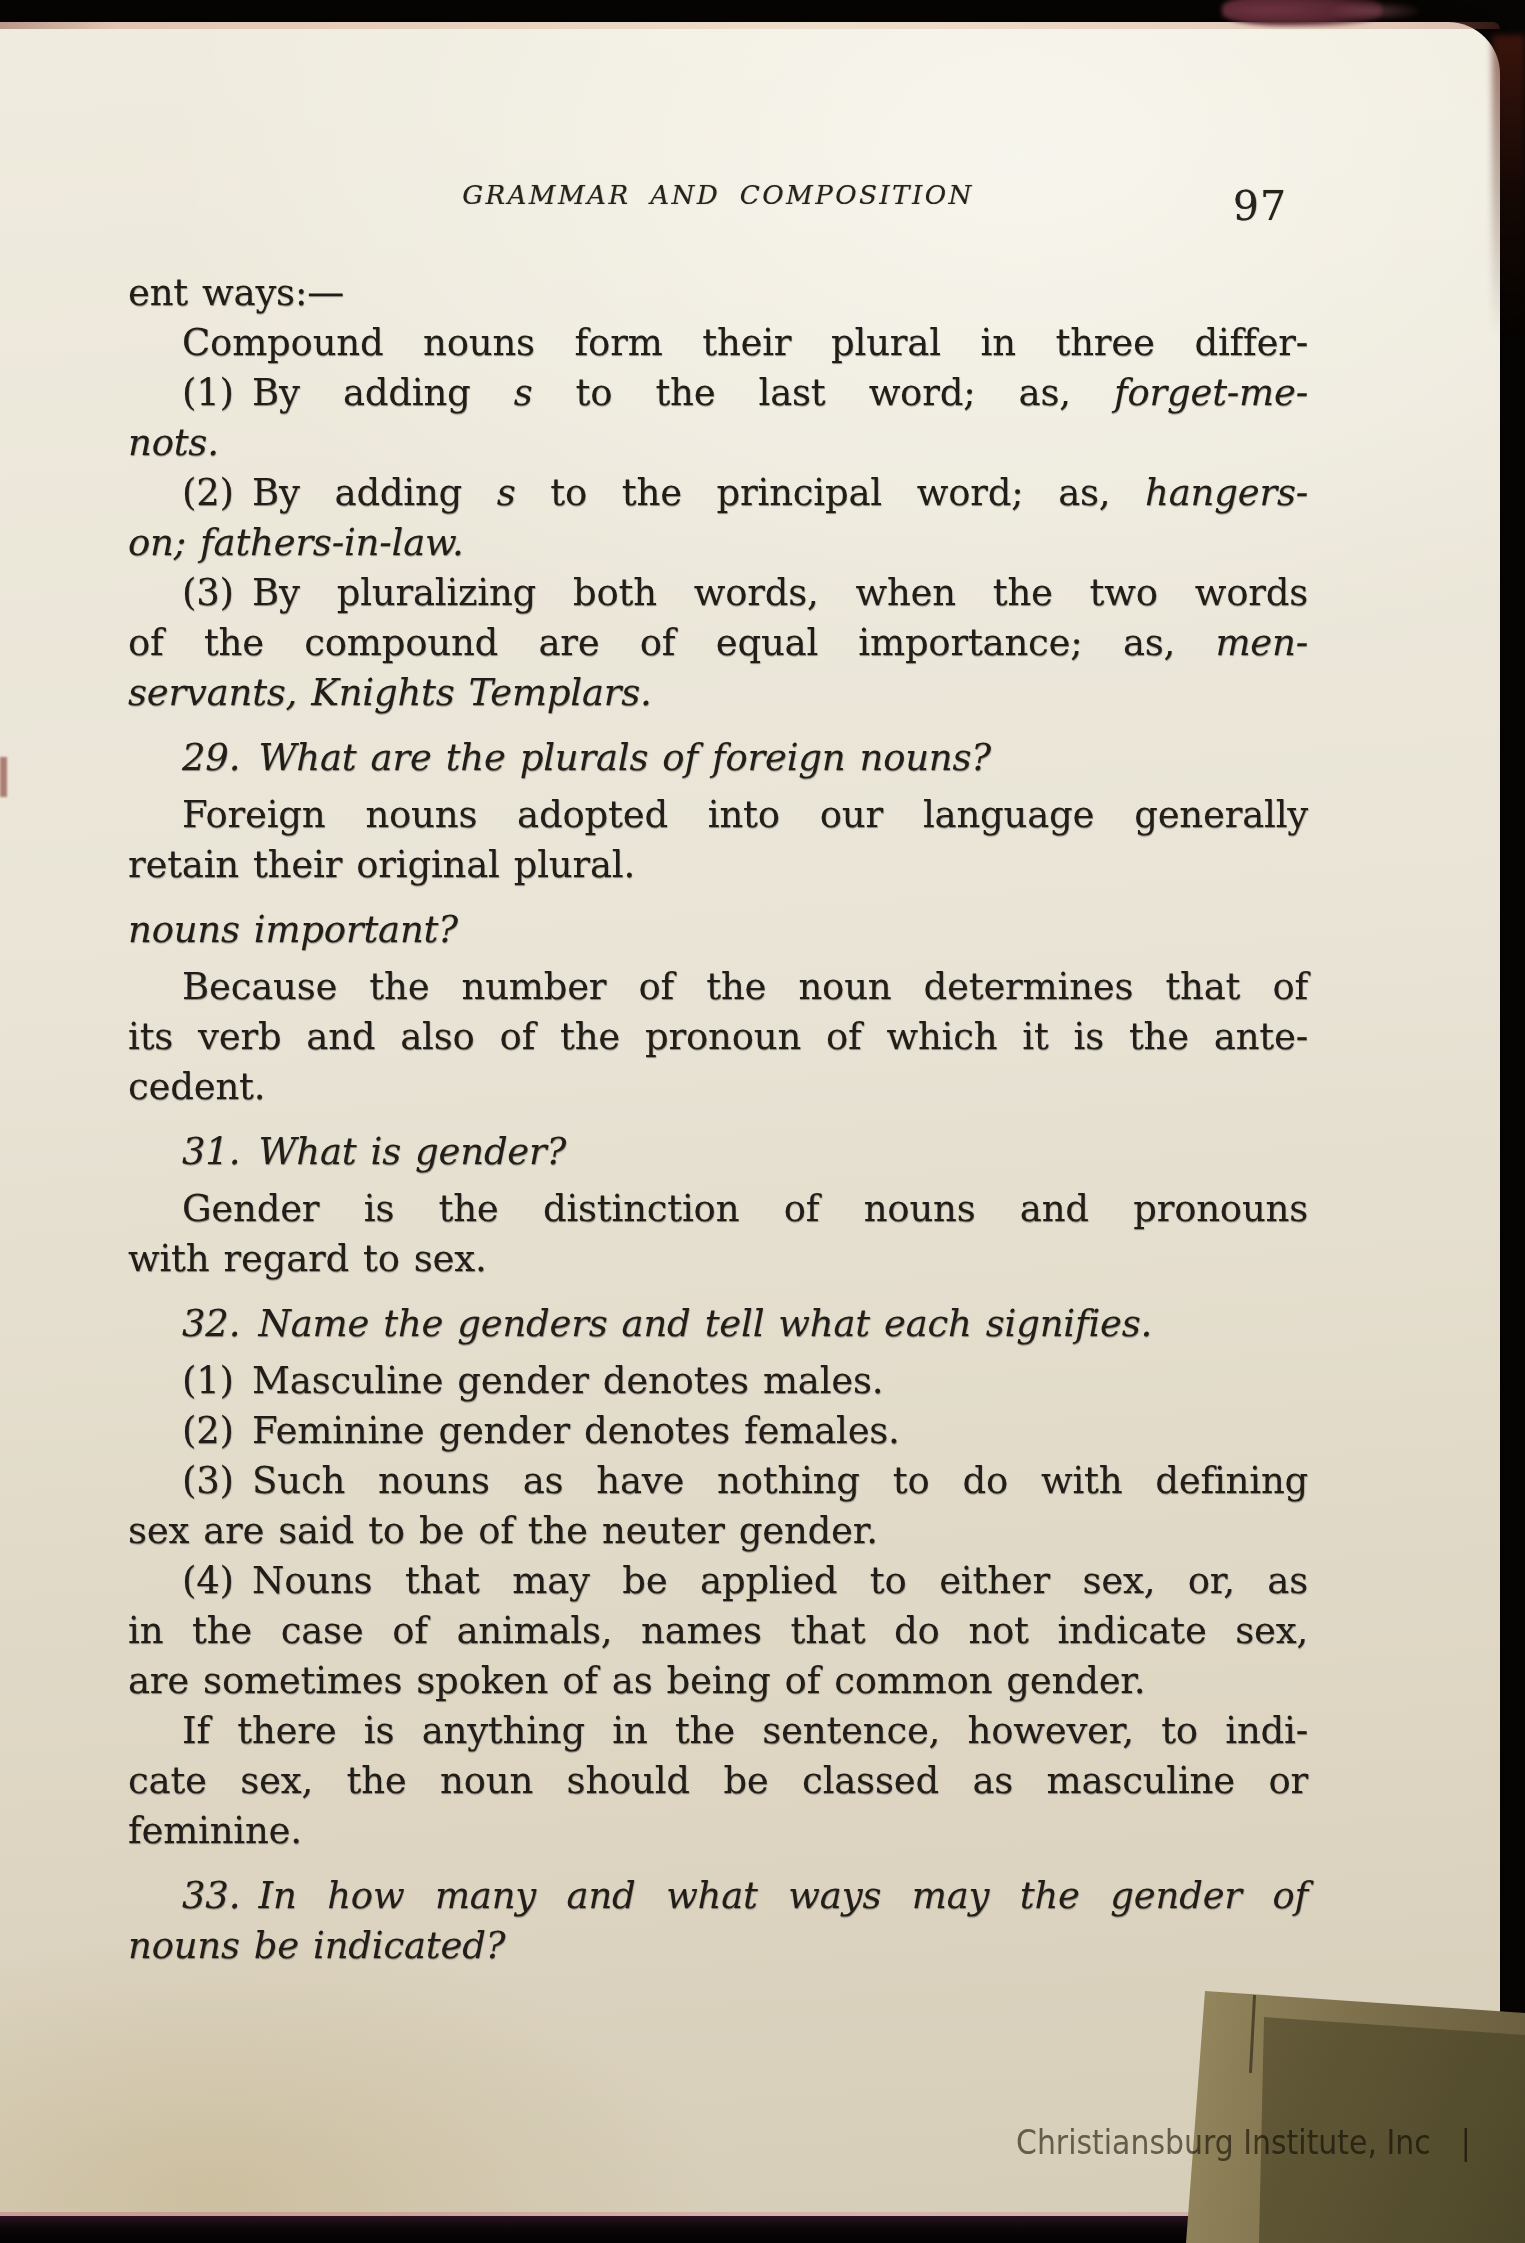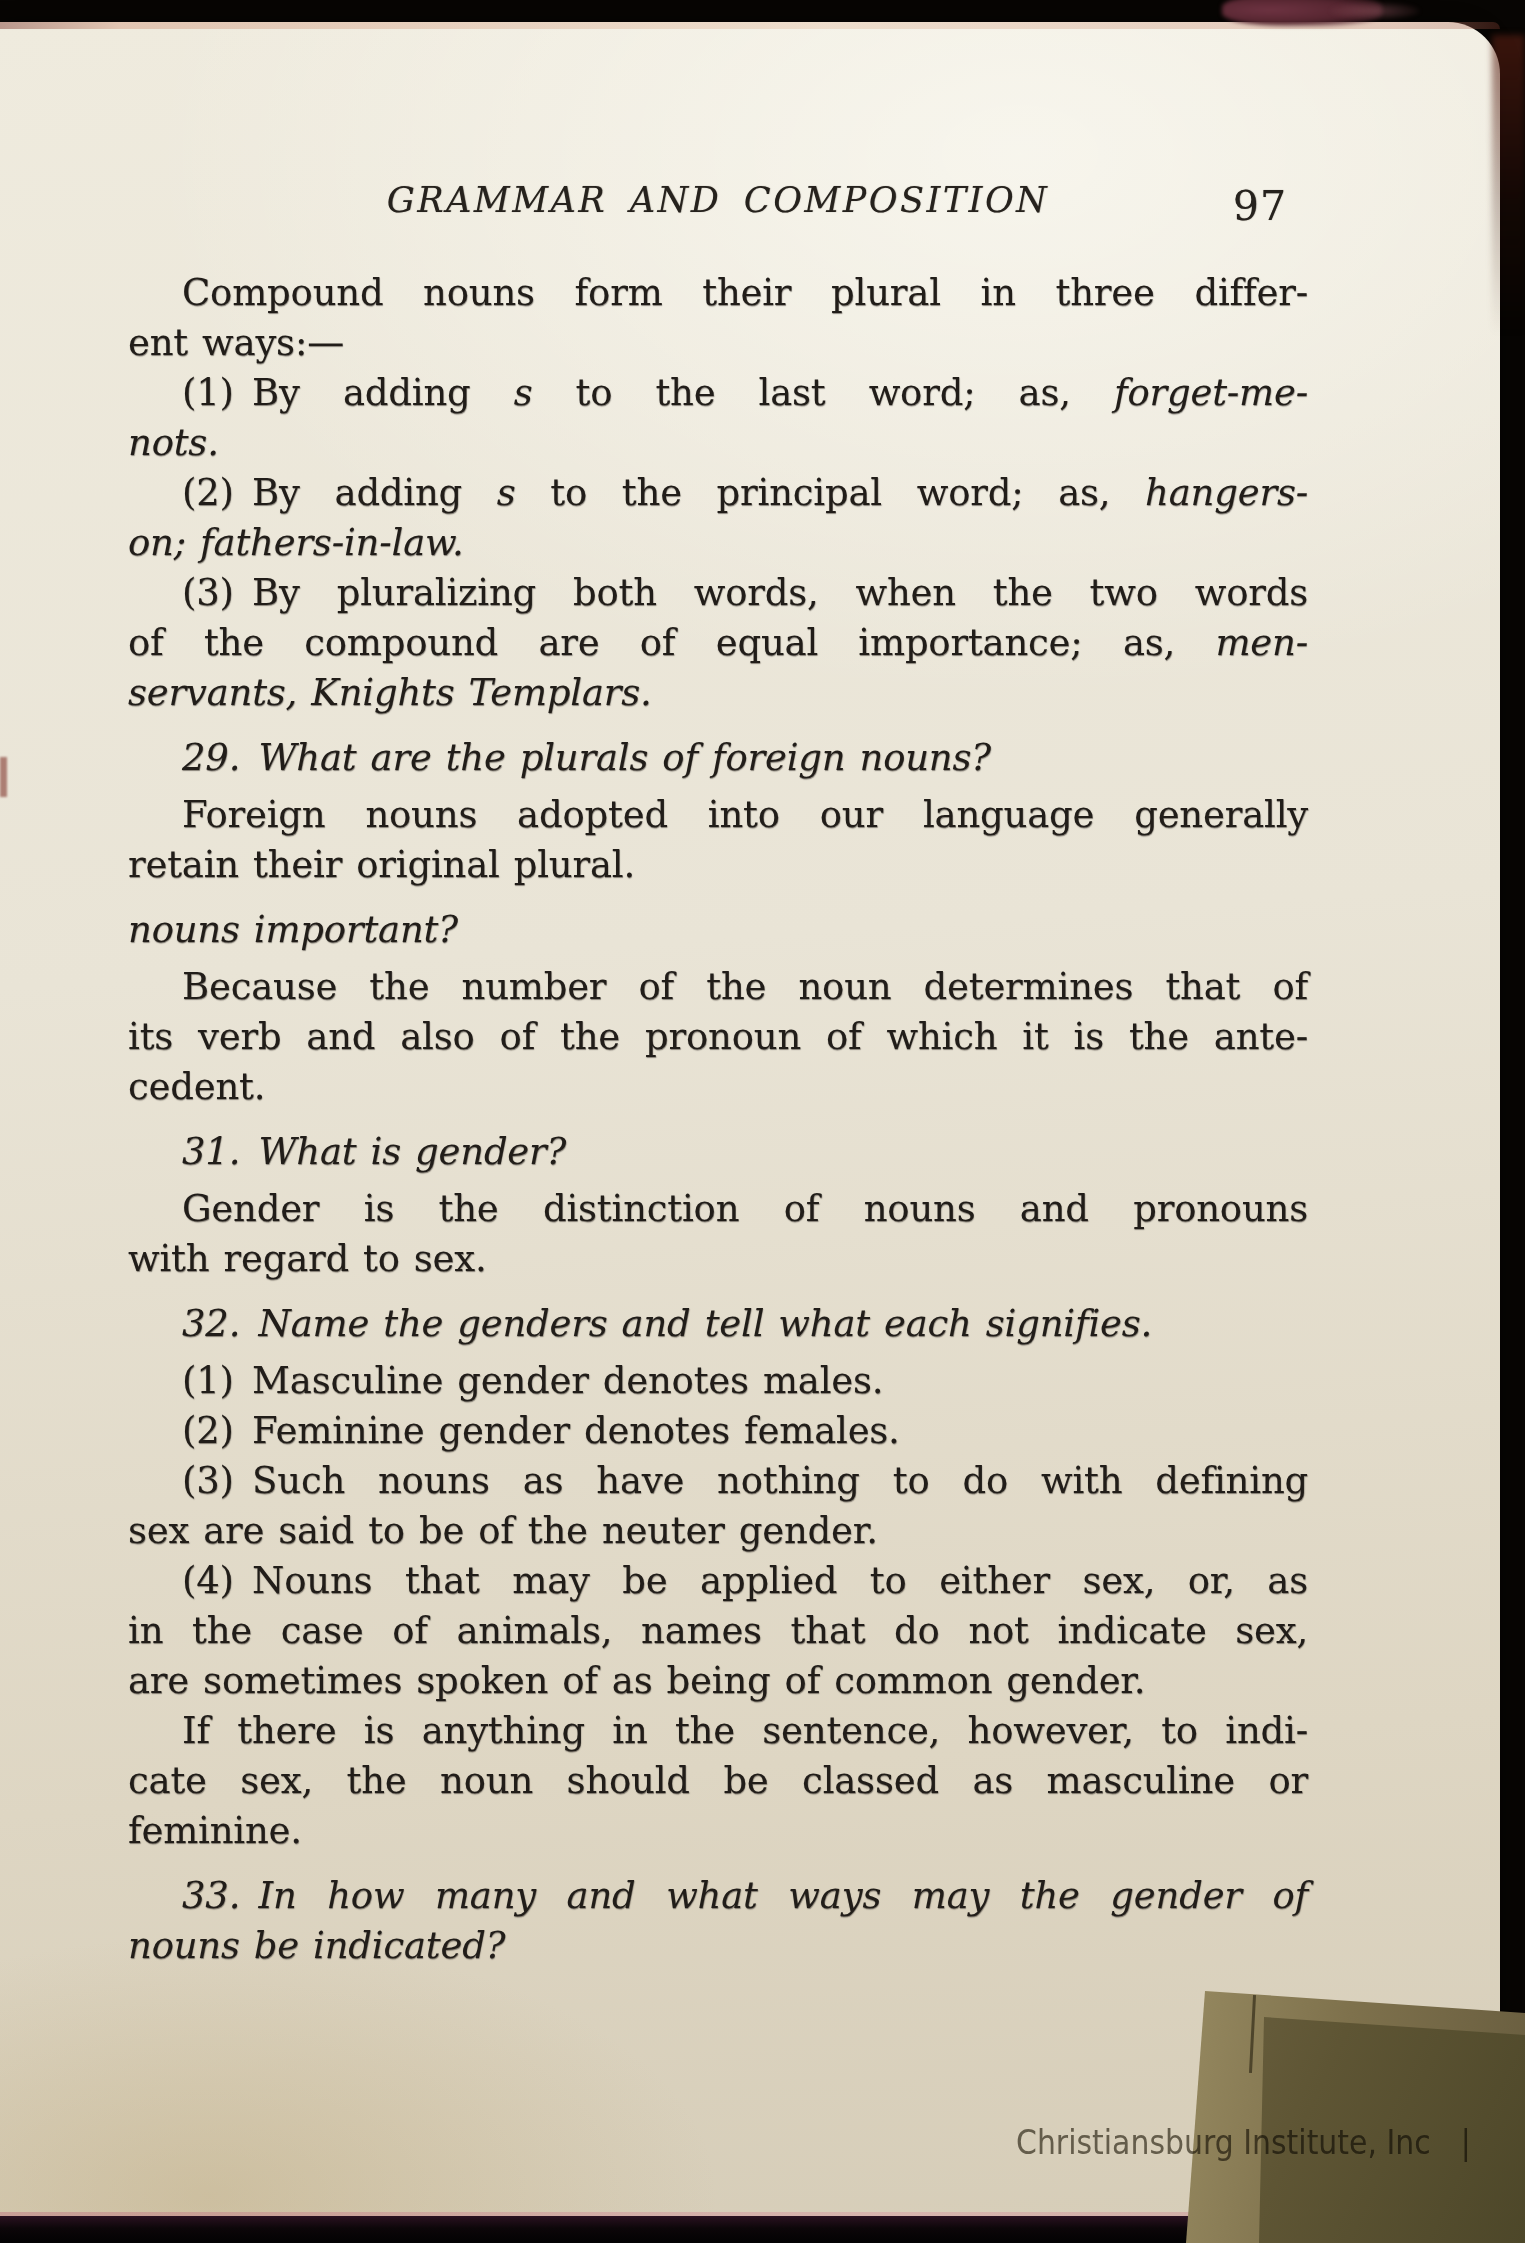--- a/index.html
+++ b/index.html
@@ -50,21 +50,21 @@
   .page::after{ 
     content:"";position:absolute;left:0;bottom:0;width:100%;height:6px;
     background:linear-gradient(90deg, rgba(190,120,130,.5), rgba(215,150,160,.45) 60%, rgba(190,120,130,.4));
   }
   
   .header-row{
     position:absolute;left:128px;top:180px;width:1180px;height:46px;
     text-align:center;color:#26221d;
   }
   .title{
-    font-style:italic;font-size:35px;letter-spacing:2.5px;word-spacing:9px;
+    font-style:italic;font-size:26px;letter-spacing:2.5px;word-spacing:9px;
     text-shadow:.4px .4px .9px rgba(40,34,28,.55);
   }
   .pagenum{
     position:absolute;right:21px;top:2px;font-size:41px;font-style:normal;
     letter-spacing:1px;text-shadow:.4px .4px .9px rgba(40,34,28,.55);
   }
   
   .text-block{
     position:absolute;left:128px;top:268px;width:1180px;
     font-size:37px;color:#211d19;word-spacing:2.5px;letter-spacing:-.2px;
@@ -111,22 +111,22 @@
   <div class="right-tint"></div>
   <div class="left-mark"></div>
 
   <div class="header-row">
     <span class="title">GRAMMAR AND COMPOSITION</span>
     <span class="pagenum">97</span>
   </div>
 
   <div class="text-block">
       <div class="par body">
+        <div class="line"><span>ent ways:—</span></div>
         <div class="line just indent"><span>Compound nouns form their plural in three differ-</span></div>
-        <div class="line"><span>ent ways:—</span></div>
       </div>
       <div class="par body">
         <div class="line just indent"><span>(1) By adding </span><span class="it">s</span><span> to the last word; as, </span><span class="it">forget-me-</span></div>
         <div class="line"><span class="it">nots.</span></div>
       </div>
       <div class="par body">
         <div class="line just indent"><span>(2) By adding </span><span class="it">s</span><span> to the principal word; as, </span><span class="it">hangers-</span></div>
         <div class="line"><span class="it">on; fathers-in-law.</span></div>
       </div>
       <div class="par body">

